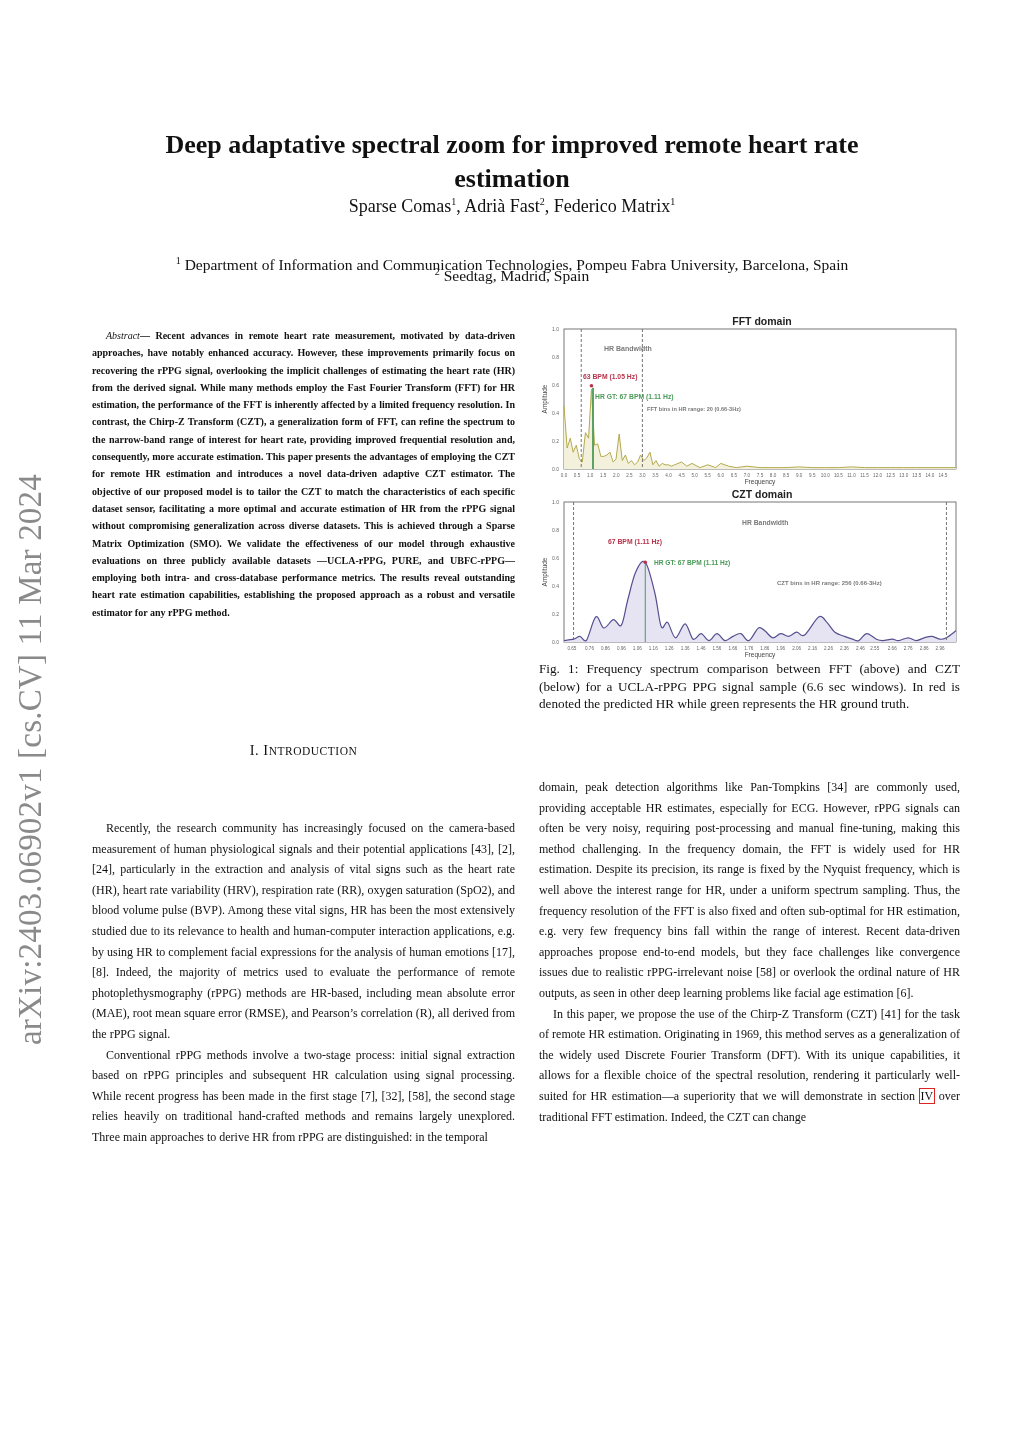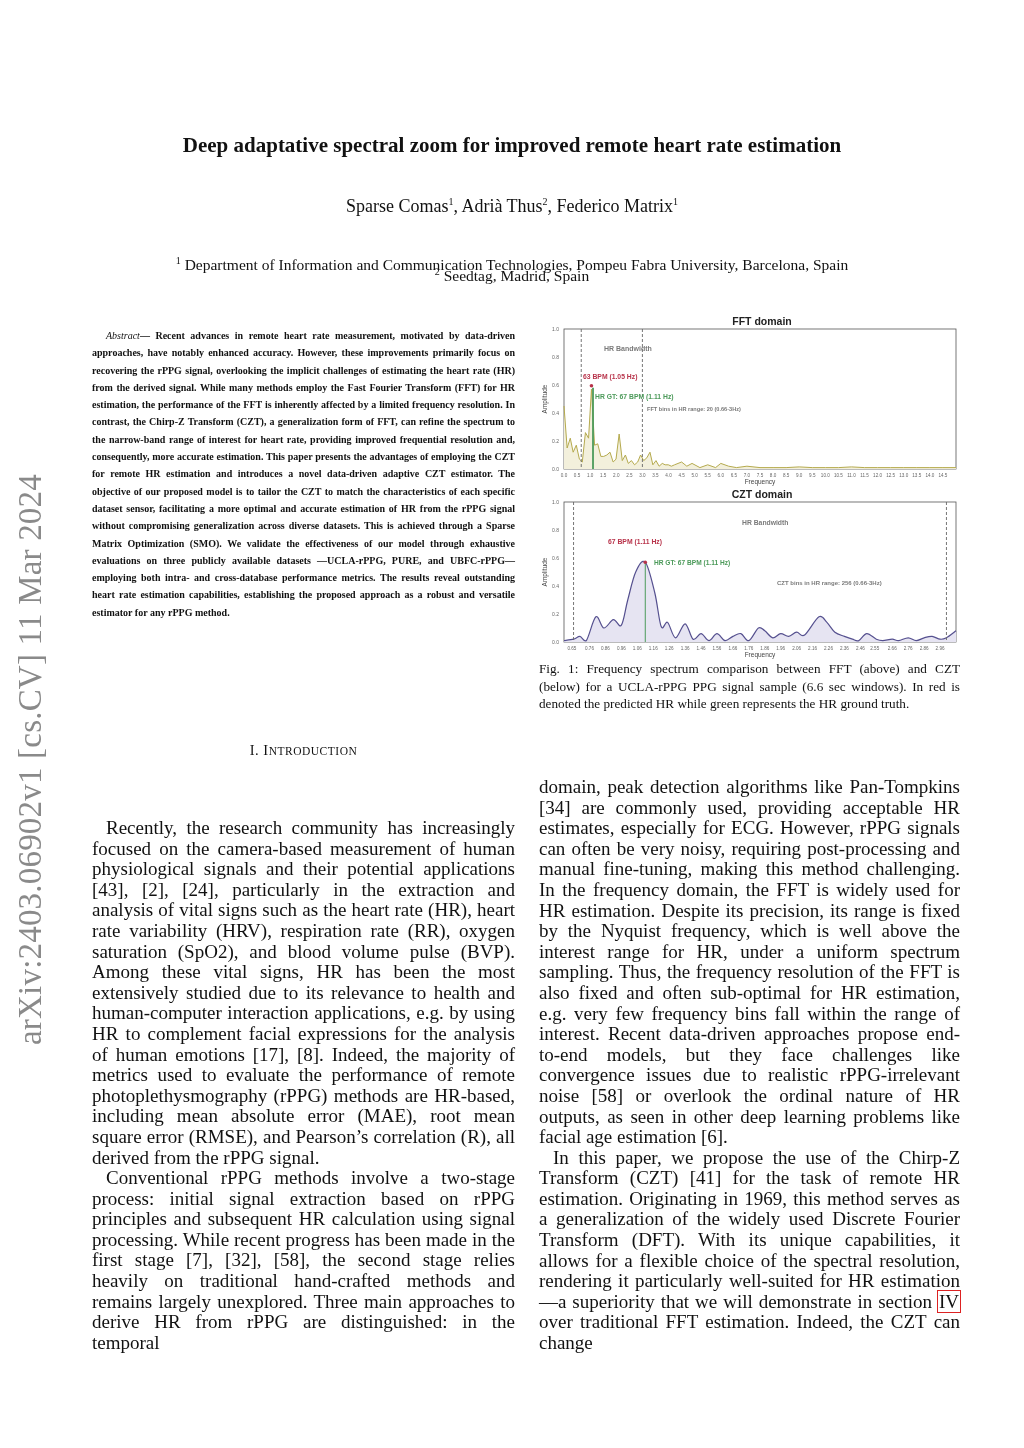--- a/index.html
+++ b/index.html
@@ -1,26 +1,26 @@
 <!DOCTYPE html>
 <html><head>
 <meta charset="utf-8">
 <style>
   html, body { margin:0; padding:0; background:#ffffff; }
   body { width:1024px; height:1448px; position:relative; overflow:hidden;
          font-family:"Liberation Serif", "DejaVu Serif", serif; color:#111; }
   .arxiv-stamp { position:absolute; left:12px; top:1045px; transform-origin:0 0; transform:rotate(-90deg);
          font-size:33px; color:#8a8a8a; white-space:nowrap; letter-spacing:0.2px; width:620px; }
   .title { position:absolute; left:120px; width:784px; top:128px; text-align:center;
-         font-weight:bold; font-size:21px; line-height:34px; }
+         font-weight:bold; font-size:26px; line-height:34px; }
   .authors { position:absolute; left:0; width:1024px; top:195px; text-align:center; font-size:18px; line-height:22px; }
   .affil { position:absolute; left:0; width:1024px; text-align:center; font-size:15.5px; line-height:22px; }
   .affil1 { top:254px; } .affil2 { top:265px; }
   sup { font-size:10px; vertical-align:super; line-height:0; }
-  .col { position:absolute; font-size:19px; line-height:20.6px; text-align:justify; }
+  .col { position:absolute; font-size:12px; line-height:20.6px; text-align:justify; }
   .col-left { left:92px; width:423px; }
   .col-right { left:539px; width:421px; }
   .abstract { top:327px; font-weight:bold; font-size:10px; line-height:17.3px; }
   .abstract .lead { font-style:italic; font-weight:normal; }
   .sec-head { position:absolute; left:92px; width:423px; top:742px; text-align:center; font-size:14.5px; letter-spacing:0.5px; }
   .sec-head .sc { font-size:11.5px; }
   p { margin:0; text-indent:14px; }
   p.noindent { text-indent:0; }
   .intro { top:818px; }
   .right-text { top:777px; }
@@ -31,21 +31,21 @@
   .chart text { font-family:"Liberation Sans", "DejaVu Sans", sans-serif; }
 </style>
 </head>
 <body>
 
 <div class="arxiv-stamp">arXiv:2403.06902v1  [cs.CV]  11 Mar 2024</div>
 
 <div class="title">Deep adaptative spectral zoom for improved remote heart rate estimation</div>
 <div class="authors">
   <span>Sparse Comas</span><sup>1</sup>,
-  <span>Adrià Thus</span><sup>2</sup>,
+  <span>Adrià Fast</span><sup>2</sup>,
   <span>Federico Matrix</span><sup>1</sup>
 </div>
 <div class="affil affil1">
   <sup>1</sup>
   <span>Department of Information and Communication Technologies, Pompeu Fabra University, Barcelona, Spain</span>
 </div>
 <div class="affil affil2">
   <sup>2</sup>
   <span>Seedtag, Madrid, Spain</span>
 </div>

